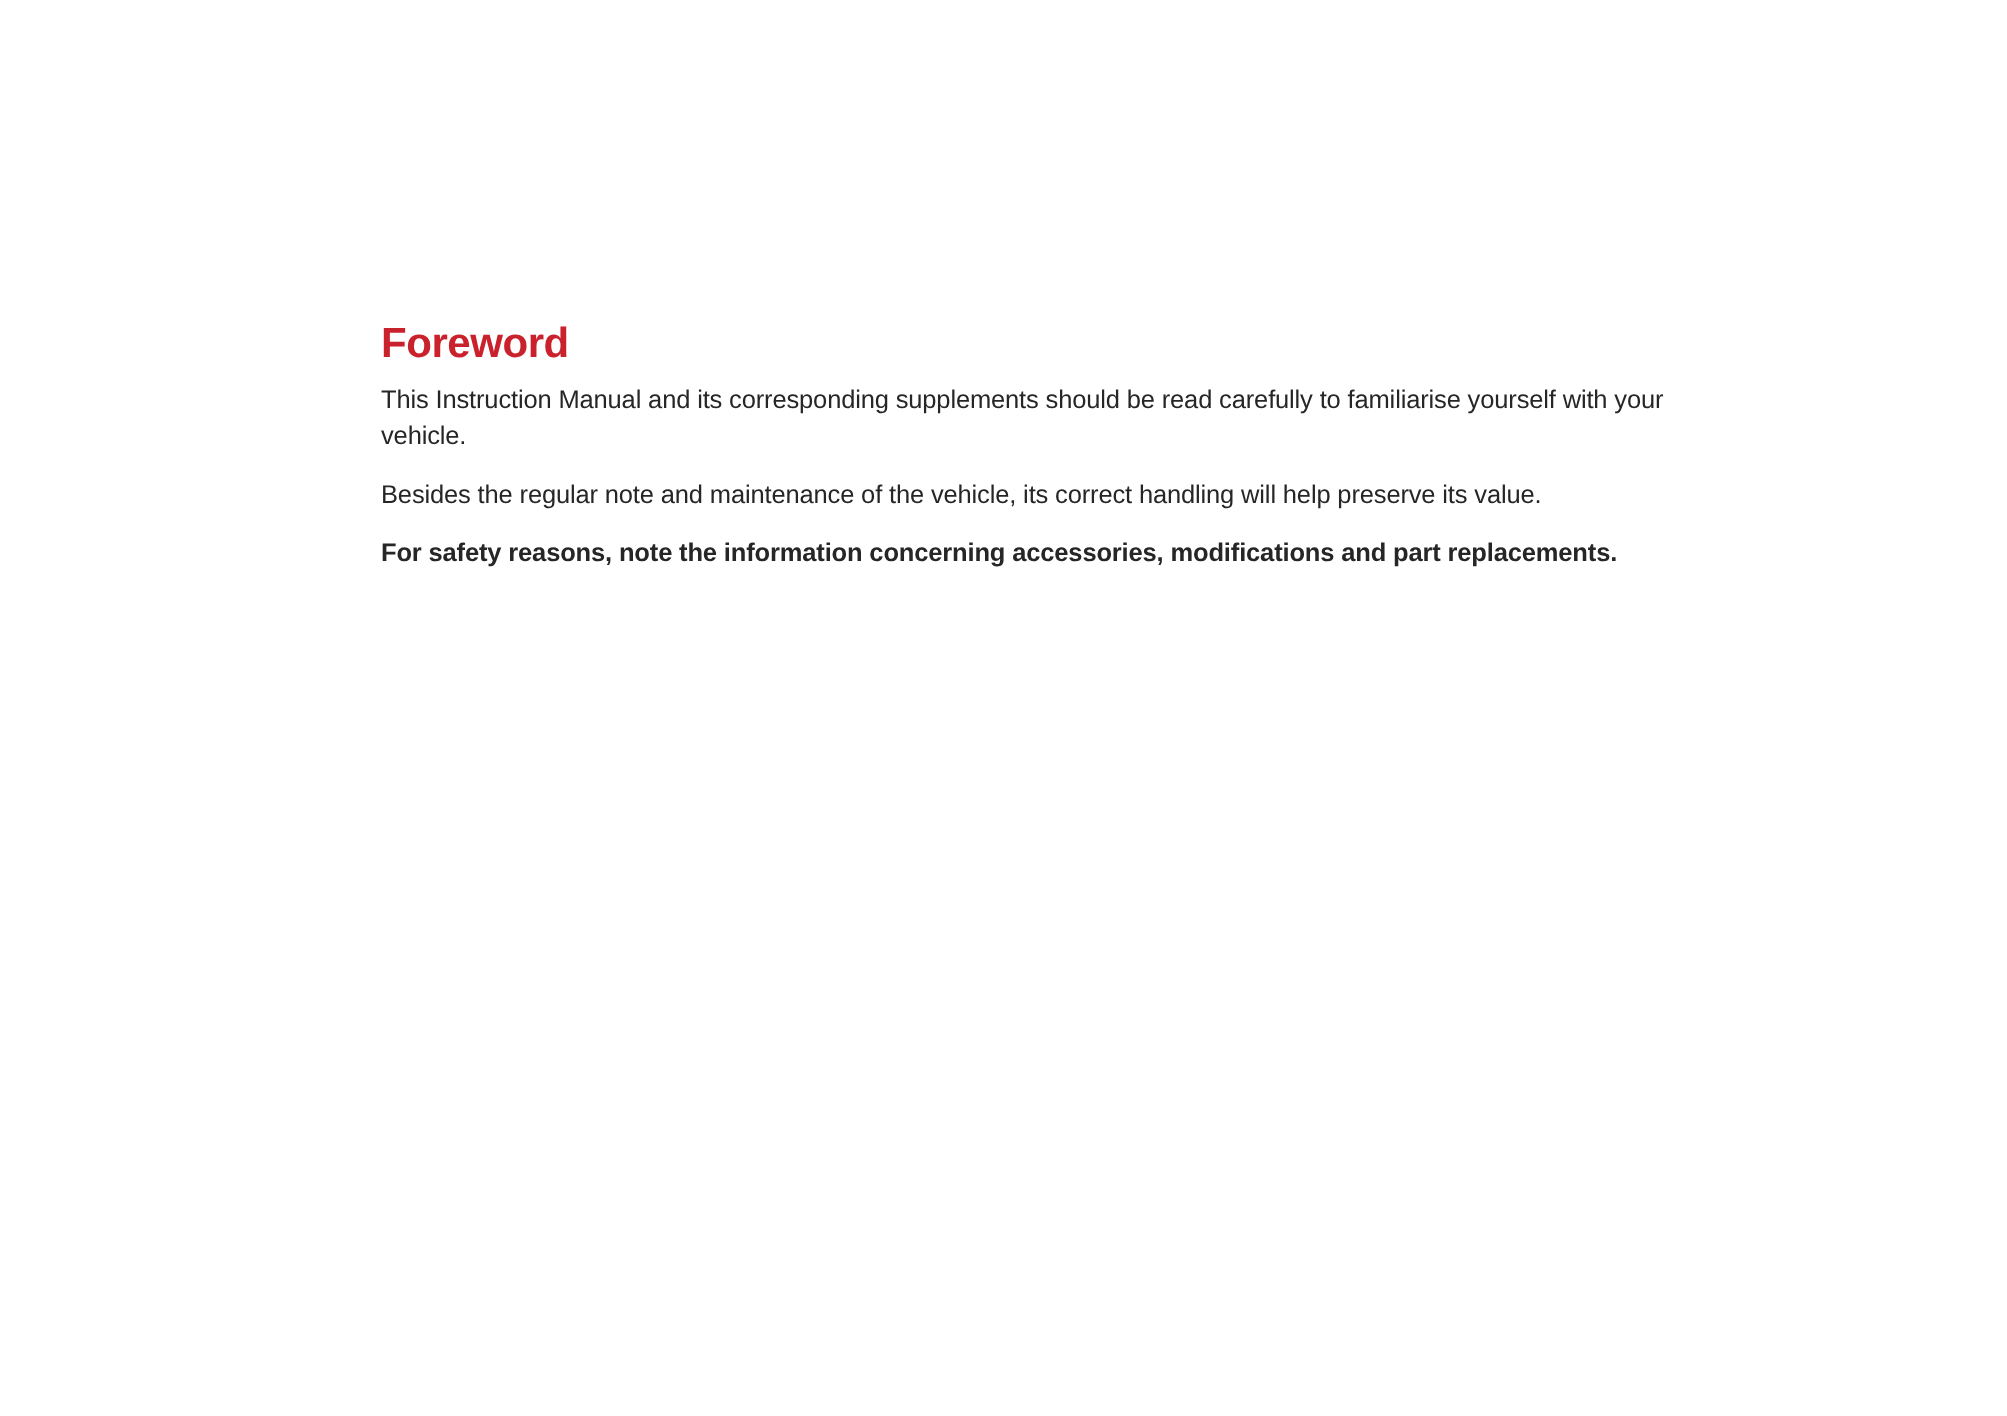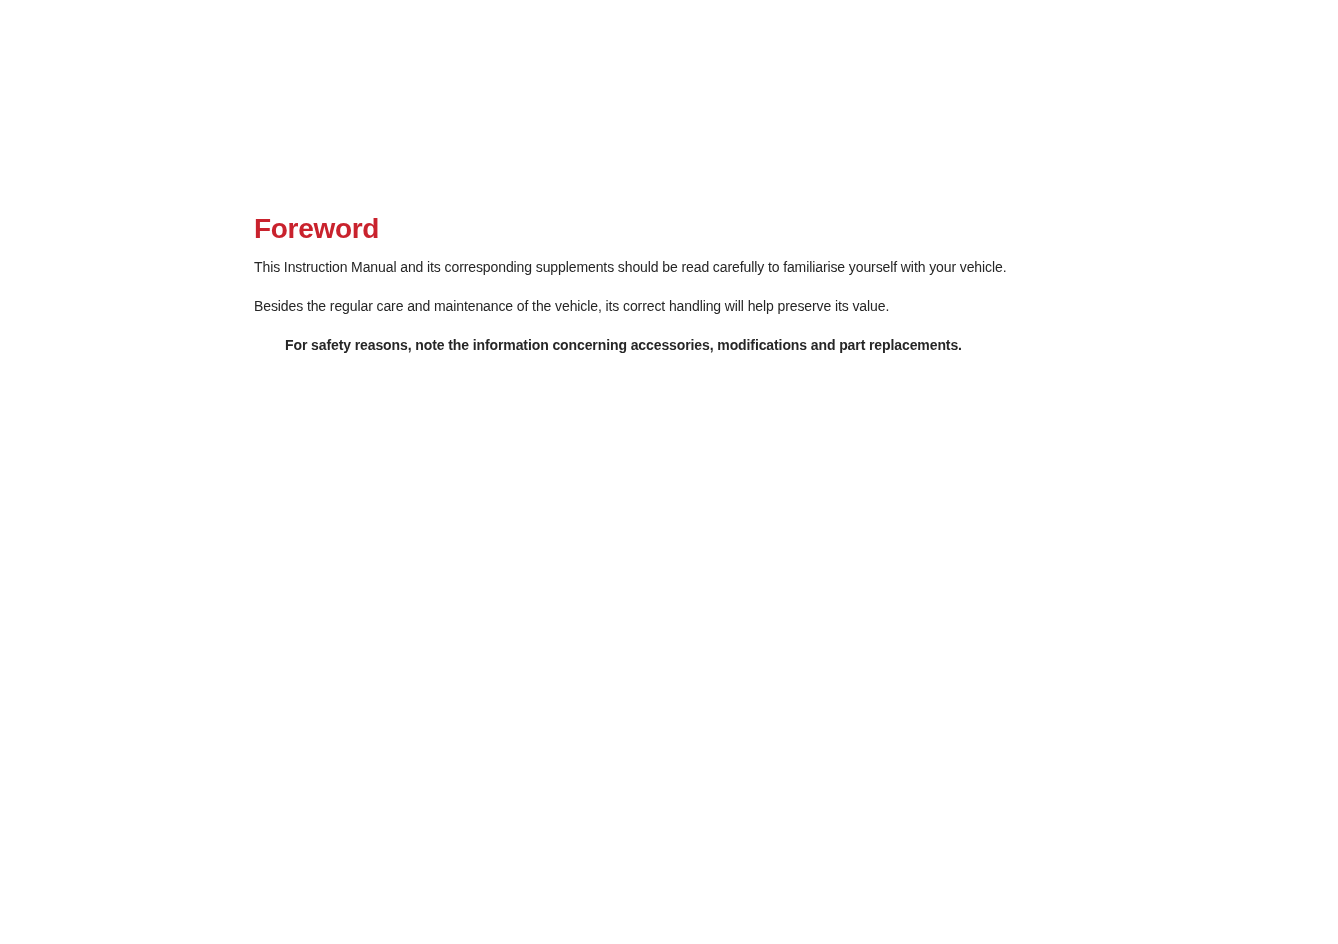--- a/index.html
+++ b/index.html
@@ -24,33 +24,32 @@
   .heading {
     margin: 0 0 11px 0;
     font-size: 28px;
     font-weight: 700;
     letter-spacing: -0.3px;
     color: #c9222d;
     line-height: 30px;
   }
   .para {
     margin: 0 0 15px 0;
-    font-size: 14px;
+    font-size: 17px;
     line-height: 24px;
     color: #262626;
     letter-spacing: -0.1px;
   }
   .para.bold {
     font-weight: 700;
-    margin-left: 31px;
   }
 </style>
 </head>
 <body>
 
 <div class="page">
   <div class="content">
     <h1 class="heading">Foreword</h1>
     <p class="para">This Instruction Manual and its corresponding supplements should be read carefully to familiarise yourself with your vehicle.</p>
-    <p class="para">Besides the regular care and maintenance of the vehicle, its correct handling will help preserve its value.</p>
+    <p class="para">Besides the regular note and maintenance of the vehicle, its correct handling will help preserve its value.</p>
     <p class="para bold">For safety reasons, note the information concerning accessories, modifications and part replacements.</p>
   </div>
 </div>
 
 </body></html>

